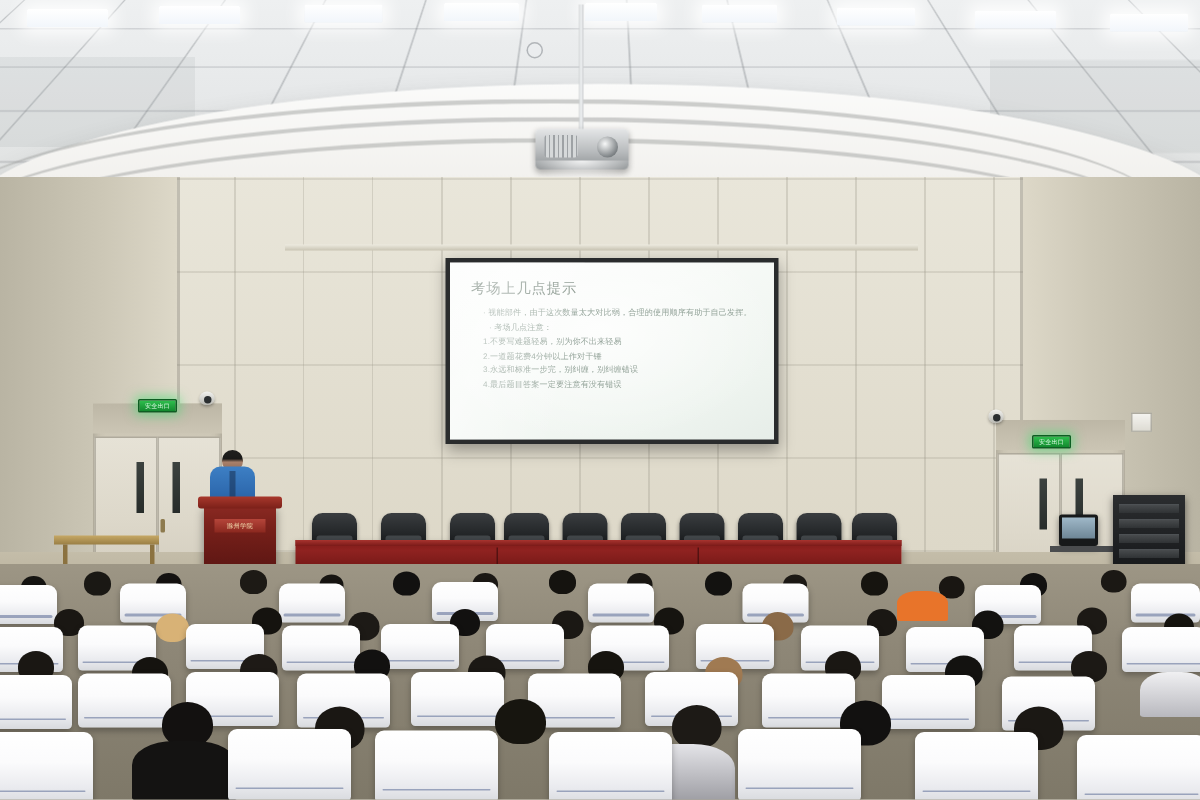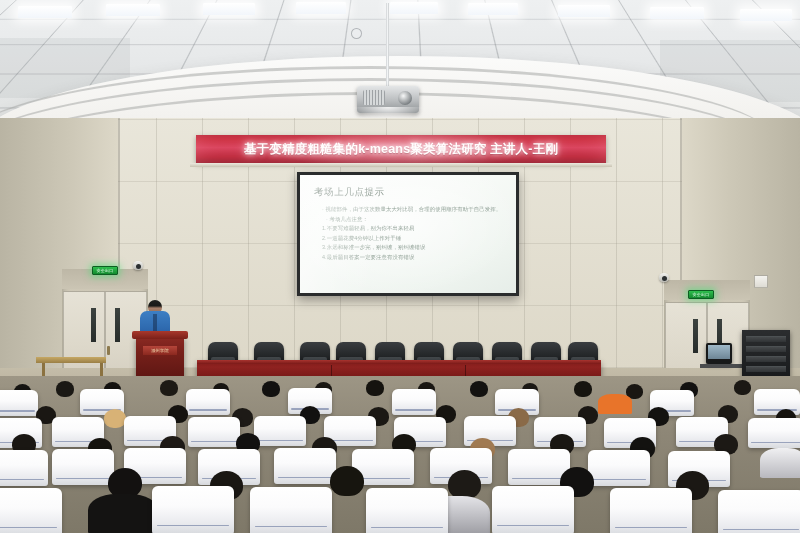--- a/index.html
+++ b/index.html
@@ -425,24 +425,20 @@
       <div class="door-glass" style="left:9px;"></div>
       <div class="door-handle" style="left:1px; top:54px;"></div>
     </div>
   </div>
   <div class="exit-sign" style="left:688px; top:290px;">
     <span>安全出口</span>
   </div>
   <div class="cctv" style="left:659px; top:273px;"></div>
   <div class="wall-box" style="left:754px; top:275px;"></div>
 
-  <div class="banner">
-    <div class="banner-glare"></div>
-    <div class="banner-text">基于变精度粗糙集的k-means聚类算法研究 主讲人-王刚</div>
-  </div>
   <div class="banner-rail"></div>
 
   <div class="screen-frame">
     <div class="screen-surface">
       <div class="screen-wash"></div>
       <div class="slide-title">考场上几点提示</div>
       <div class="slide-body">
         <div class="slide-line wrap">· 视能部件，由于这次数量太大对比弱，合理的使用顺序有助于自己发挥。</div>
         <div class="slide-line sub">· 考场几点注意：</div>
         <div class="slide-line num">1.不要写难题轻易，别为你不出来轻易</div>

